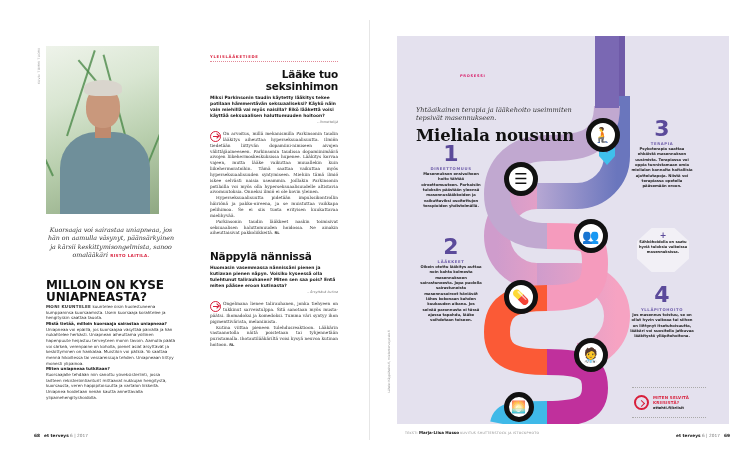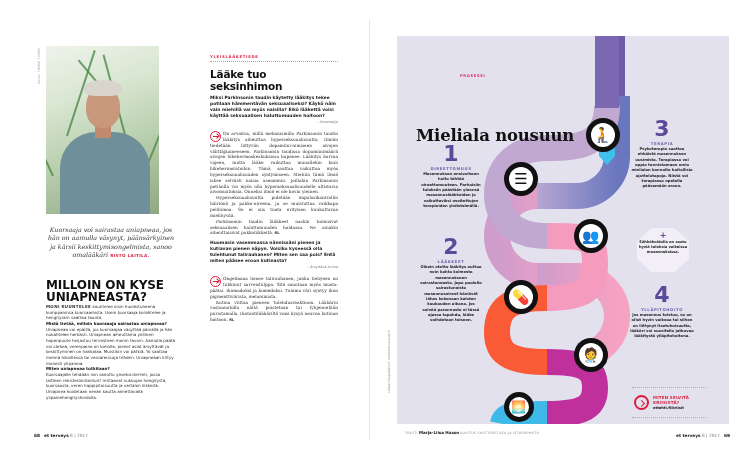--- a/index.html
+++ b/index.html
@@ -31,21 +31,21 @@
   .body1 .lead { font-weight: bold; letter-spacing: .3px; }
   .body1 .q { font-weight: bold; color: #111; }
 
   .folio { position: absolute; top: 433px; font-size: 4.3px; color: #777; }
   .folio b { color: #111; }
 
   
   .col2 { position: absolute; left: 210px; top: 54px; width: 128px; }
   .section-tag { font-size: 3.8px; font-weight: bold; color: #d81f3b; letter-spacing: .7px; }
   .dots { height: 2px; border-top: 1px dotted #e38a98; margin-bottom: 4px; width: 128px; }
-  .h-laake { font-family: "DejaVu Sans", sans-serif; font-weight: bold; font-size: 10.5px; color: #111; margin-top: 5px; letter-spacing: -.2px; }
+  .h-laake { font-family: "DejaVu Sans", sans-serif; font-weight: bold; font-size: 10.5px; color: #111; margin-top: 5px; letter-spacing: -.2px; text-align: right; }
   .intro { font-size: 4.4px; line-height: 6px; font-weight: bold; color: #222; margin-top: 3px; }
   .signature { font-size: 3.4px; font-style: italic; color: #777; text-align: right; margin-top: 1px; }
   .answer { font-family: "DejaVu Serif", serif; font-size: 4.3px; line-height: 5.85px; color: #333; text-align: justify; margin-top: 7px; }
   .answer p { text-indent: 6px; }
   .answer p.first { text-indent: 0; }
   .arrow-icon { float: left; width: 11px; height: 11px; border: 1.3px solid #d81f3b; border-radius: 50%; margin: 0 2px 0 0; position: relative; }
   .arrow-icon::before { content: ""; position: absolute; left: 2px; top: 3.8px; width: 4.5px; height: 1.2px; background: #d81f3b; }
   .arrow-icon::after { content: ""; position: absolute; left: 4.3px; top: 2.3px; width: 3px; height: 3px; border-top: 1.2px solid #d81f3b; border-right: 1.2px solid #d81f3b; transform: rotate(45deg); }
   .sign-end { font-family: "DejaVu Sans", sans-serif; font-weight: bold; font-size: 3.6px; }
   .h-nappyla { font-family: "DejaVu Sans", sans-serif; font-weight: bold; font-size: 10.5px; color: #111; margin-top: 13px; letter-spacing: -.2px; }
@@ -134,20 +134,21 @@
     <div class="dots" style="margin-top:2px;"></div>
     <div class="h-laake">Lääke tuo seksinhimon</div>
     <div class="intro">Miksi Parkinsonin taudin käytetty lääkitys tekee potilaan hämmentävän seksuaaliseksi? Käykö näin vain miehillä vai myös naisilla? Eikö lääkettä voisi käyttää seksuaalisen haluttomuuden hoitoon?</div>
     <div class="signature">– Ihmettelijä</div>
     <div class="answer">
       <p class="first"><span class="arrow-icon"></span><span>On arvoitus, millä mekanismilla Parkinsonin taudin lääkitys aiheuttaa hyperseksuaalisuutta. Ilmiön tiedetään liittyvän dopamiini-nimiseen aivojen välittäjäaineeseen. Parkinsonin taudissa dopamiinimäärä aivojen liikehermoskeskuksissa hupenee. Lääkitys korvaa vajeen, mutta lääke vaikuttaa muuallekin kuin liikehermoratoihin. Tämä saattaa vaikuttaa myös hyperseksuaalisuuden syntymiseen. Miehiin tämä ilmiö iskee selvästi naisia useammin. Joillakin Parkinsonin potilailla voi myös olla hyperseksuaalisuudelle altistavia aivomuutoksia. Onneksi ilmiö ei ole kovin yleinen.</span></p>
       <p><span>Hyperseksuaalisuutta pidetään impulssikontrollin häiriönä ja pakko-oireena, ja se muistuttaa vaikkapa pelihimoa. Se ei siis tuota erityisen kuukattavaa mielihyvää.</span></p>
       <p><span>Parkinsonin taudin lääkkeet naskin toimisivat seksuaalisen haluttomuuden hoidossa. Ne ainakin aiheuttaisivat pakkoliikkeitä.</span> <span class="sign-end">RL</span></p>
     </div>
 
+    <div class="h-nappyla">Näppylä nännissä</div>
     <div class="intro">Huomasin vasemmassa nännissäni pienen ja kutiavan pienen näpyn. Voisiko kyseessä olla tulehtunut talirauhanen? Miten sen saa pois? Entä miten pääsee eroon kutinasta?</div>
     <div class="signature">– Ärsyttävä kutina</div>
     <div class="answer">
       <p class="first"><span class="arrow-icon"></span><span>Ongelmana lienee talirauhanen, jonka tiehyeen on tukkinut sarveistulppa. Sitä sanotaan myös musta­päätsi. Ihomadoksi ja komedoksi. Tumma väri syntyy ihon pigmenttivärista, melaniinista.</span></p>
       <p><span>Kutina viittaa pieneen tulehdusreaktioon. Lääkärin vastaanotolla näitä poistetaan tai tyhjennetään puristamalla. Ihotautilääkäriltä voisi kysyä neuvoa kutinan hoitoon.</span> <span class="sign-end">RL</span></p>
     </div>
   </div>
 
   <div class="page-right"></div>
   <div class="panel-top"></div>
@@ -208,20 +209,21 @@
     <div style="position:absolute;left:586px;top:118px;width:34px;height:34px;border-radius:50%;background:#fff;border:5px solid #111;display:flex;align-items:center;justify-content:center;font-size:15px;">🧎</div>
     <div style="position:absolute;left:504px;top:162px;width:34px;height:34px;border-radius:50%;background:#fff;border:5px solid #111;display:flex;align-items:center;justify-content:center;font-size:15px;font-weight:bold;color:#111;">☰</div>
     <div style="position:absolute;left:574px;top:219px;width:34px;height:34px;border-radius:50%;background:#fff;border:5px solid #111;display:flex;align-items:center;justify-content:center;font-size:14px;">👥</div>
     <div style="position:absolute;left:504px;top:280px;width:34px;height:34px;border-radius:50%;background:#fff;border:5px solid #111;display:flex;align-items:center;justify-content:center;font-size:14px;">💊</div>
     <div style="position:absolute;left:574px;top:338px;width:34px;height:34px;border-radius:50%;background:#fff;border:5px solid #111;display:flex;align-items:center;justify-content:center;font-size:14px;">🧑‍⚕️</div>
     <div style="position:absolute;left:504px;top:392px;width:30px;height:30px;border-radius:50%;background:#fff;border:5px solid #111;display:flex;align-items:center;justify-content:center;font-size:12px;">🌅</div>
   </div>
 
   <div class="prosessi">PROSESSI</div>
   <div class="h-mieliala">Mieliala nousuun</div>
+  <div class="subhead">Yhtäaikainen terapia ja lääkehoito useimmiten tepsivät masennukseen.</div>
 
   <div class="step step1">
     <div class="num">1</div>
     <div class="label">DIREETTOMUUS</div>
     <div class="text">Masennuksen ensivaiheen hoito tähtää oireettomuuteen. Parhaisiin tuloksiin päästään yleensä masennuslääkkeiden ja vaikuttaviksi osoitettujen terapioiden yhdistelmällä.</div>
   </div>
   <div class="step step2">
     <div class="num">2</div>
     <div class="label">LÄÄKKEET</div>
     <div class="text">Oikein otettu lääkitys auttaa noin kahta kolmesta masennukseen sairastuneesta. Jopa puolella sairastuneista masennusoireet häviävät lähes kokonaan kahden kuukauden aikana. Jos selvää parannusta ei tässä ajassa tapahdu, lääke vaihdetaan toiseen.</div>

